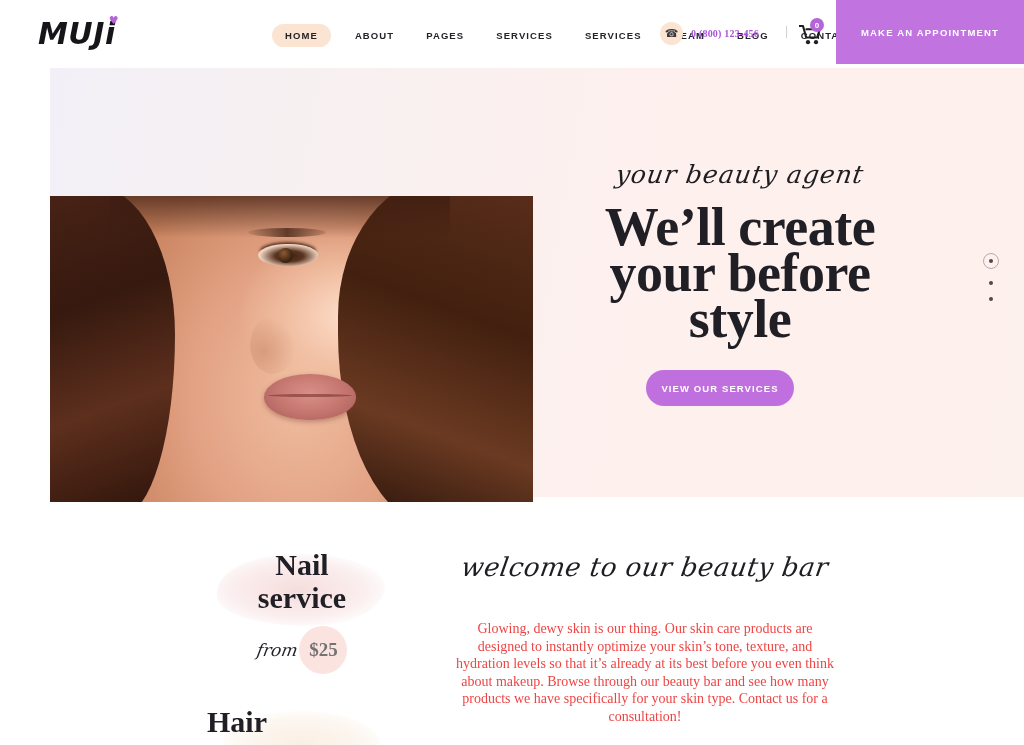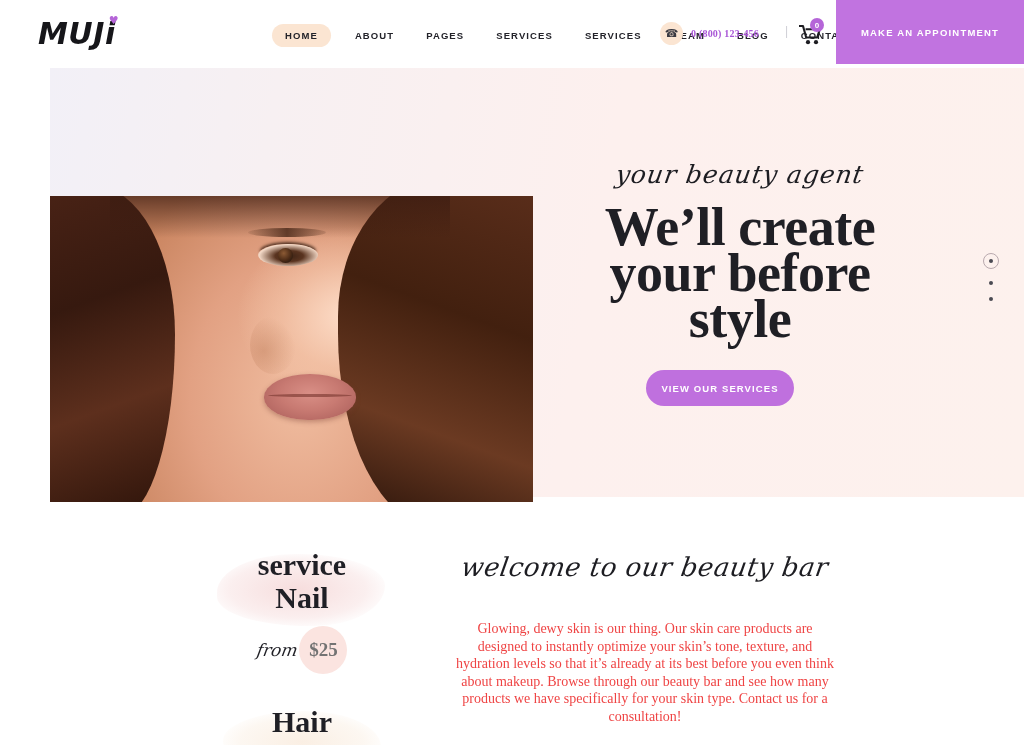--- a/index.html
+++ b/index.html
@@ -185,21 +185,21 @@
   .svc-from {
     font-family:"DejaVu Serif", serif; font-style:italic;
     font-size:17px; color:#1f1f25; transform:skewX(-10deg);
   }
   .svc-amount {
     width:48px; height:48px; border-radius:50%;
     background:#fbe4e0; display:flex; align-items:center; justify-content:center;
     font-family:"Liberation Serif", serif; font-weight:bold;
     font-size:19px; color:#737373;
   }
-  .svc-card-2 { position:absolute; left:207px; top:705px; width:190px; text-align:center; }
+  .svc-card-2 { position:absolute; left:207px; top:705px; width:190px; text-align:left; }
   .blob-cream {
     position:absolute; left:16px; top:6px; width:158px; height:62px;
     background:radial-gradient(ellipse at 50% 50%, rgba(250,238,226,0.95) 0%, rgba(251,242,232,0.6) 55%, rgba(255,255,255,0) 78%);
     border-radius:52% 48% 56% 44%/48% 58% 42% 52%;
   }
 
   .welcome { position:absolute; left:455px; top:552px; width:380px; text-align:center; }
   .welcome-h {
     font-family:"DejaVu Serif", serif; font-style:italic;
     font-size:26px; color:#1d1d22; letter-spacing:0.5px;
@@ -282,22 +282,22 @@
   <span class="sdot-active">
       <i></i>
     </span>
   <span class="sdot"></span>
   <span class="sdot"></span>
 </div>
 
 <div class="svc-card">
   <div class="blob-pink"></div>
   <div class="svc-title">
+    <div>Nail</div>
     <div>service</div>
-    <div>Nail</div>
   </div>
   <div class="svc-price-row">
     <span class="svc-from">from</span>
     <span class="svc-amount">$25</span>
   </div>
 </div>
 
 <div class="svc-card-2">
   <div class="blob-cream"></div>
   <div class="svc-title">Hair</div>

